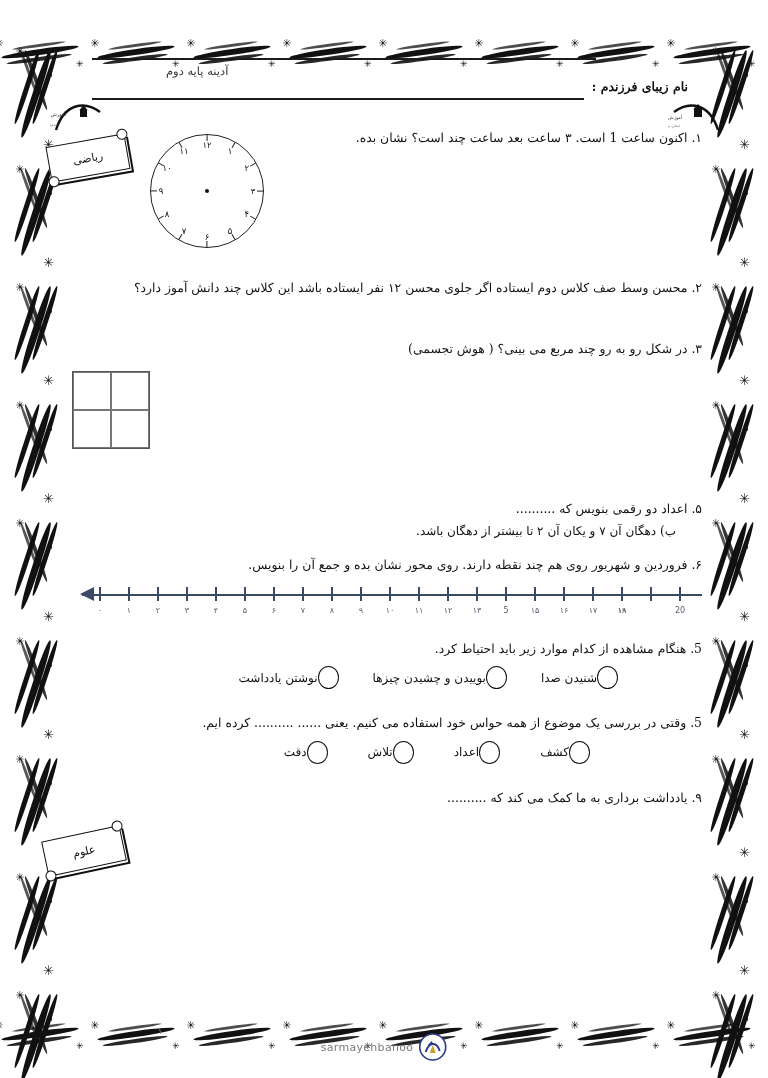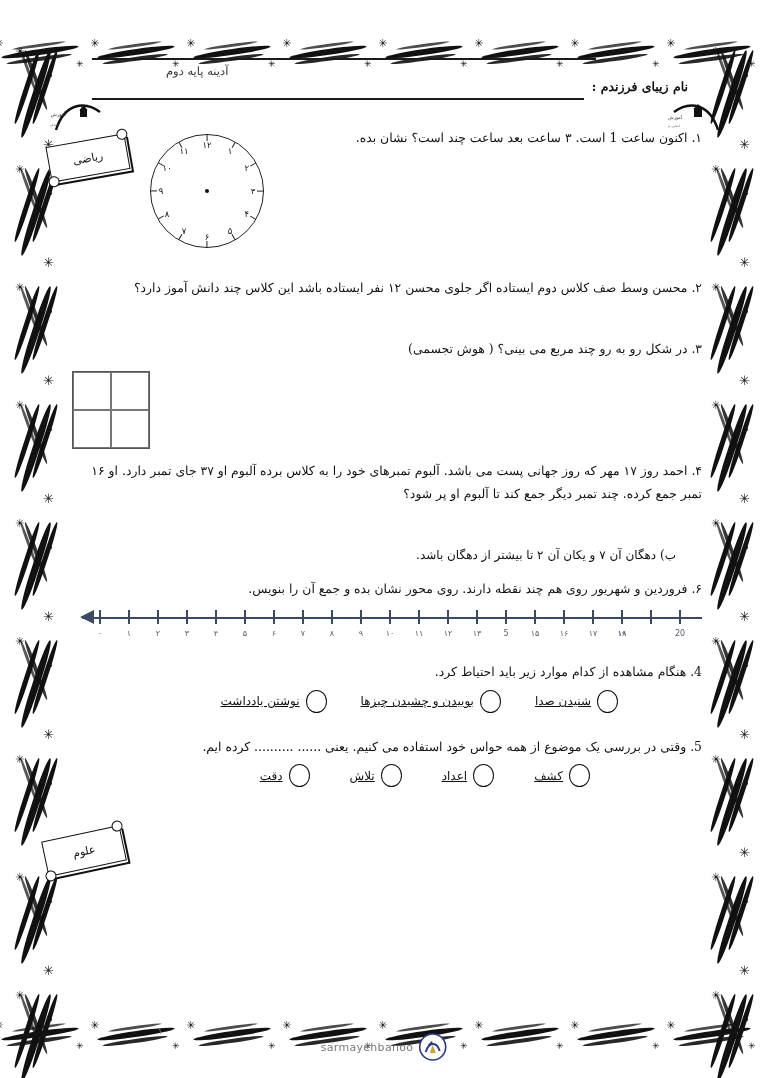--- a/index.html
+++ b/index.html
@@ -288,23 +288,21 @@
     display: flex;
     flex-direction: row;
     justify-content: flex-start;
     gap: 34px;
     margin-top: 6px;
     padding-right: 84px;
   }
   .opt {
     display: flex;
     align-items: center;
-    gap: 6px;
     font-size: 12px;
-    text-decoration: underline;
   }
   .opt .bubble {
     width: 19px;
     height: 21px;
     border: 1.5px solid #111;
     border-radius: 50%;
     background: #fff;
     flex: 0 0 auto;
   }
 
@@ -625,26 +623,24 @@
         <div class="grid2">
           <div></div>
           <div></div>
           <div></div>
           <div></div>
         </div>
       </div>
     </div>
     <div class="spacer-sm"></div>
 
+    <div class="spacer-lg"></div>
+
     <div class="row">
-      <div class="q">۴. احمد روز ۱۷ مهر که روز جهانی پست می باشد.  آلبوم تمبرهای خود را به کلاس برده آلبوم او ۳۷ جای تمبر دارد. او ۱۶ تمبر جمع کرده. چند تمبر دیگر جمع کند تا آلبوم او پر شود؟</div>
-    </div>
-    <div class="spacer-lg"></div>
-
-    <div class="row">
+      <div class="q">۵. اعداد دو رقمی بنویس که ..........</div>
       <div class="q-sub">ب) دهگان آن ۷ و یکان آن ۲ تا بیشتر از دهگان باشد.</div>
     </div>
     <div class="spacer-sm"></div>
 
     <div class="row">
       <div class="q">۶. فروردین و شهریور روی هم چند نقطه دارند. روی محور نشان بده و جمع  آن را بنویس.</div>
       <div class="numline" id="number-line">
         <div class="axis"></div>
         <div class="arrow"></div>
       <span class="tk" style="left: 18px;"></span>
@@ -687,21 +683,21 @@
           <span class="lbl" style="left: 540px;">۱۸</span>
           <span class="tk" style="left: 569px;"></span>
           <span class="lbl" style="left: 540px;">۱۹</span>
           <span class="tk" style="left: 598px;"></span>
           <span class="lbl" style="left: 598px;">20</span>
         </div>
     </div>
     <div class="spacer-sm"></div>
 
     <div class="row">
-      <div class="q">4. هنگام مشاهده از کدام موارد زیر باید احتیاط کرد.</div>
+      <div class="q">5. هنگام مشاهده از کدام موارد زیر باید احتیاط کرد.</div>
       <div class="options" id="q7-options">
           <div class="opt">
             <span class="bubble"></span>
             <span>شنیدن صدا</span>
           </div>
           <div class="opt">
             <span class="bubble"></span>
             <span>بوییدن و چشیدن چیزها</span>
           </div>
           <div class="opt">
@@ -728,20 +724,23 @@
             <span>تلاش</span>
           </div>
           <div class="opt">
             <span class="bubble"></span>
             <span>دقت</span>
           </div>
         </div>
     </div>
     <div class="spacer-md"></div>
 
+    <div class="row">
+      <div class="q">۹. یادداشت برداری به ما کمک می کند که ..........</div>
+    </div>
 
   </div>
 
   <div class="page-num">۱</div>
   <div class="footer-logo">
     <svg class="mark" viewBox="0 0 30 30" xmlns="http://www.w3.org/2000/svg">
       <circle cx="15" cy="15" r="13" fill="#fff" stroke="#2b3a8c" stroke-width="1.6"></circle>
       <path d="M8 20 C11 10, 19 9, 22 19" fill="none" stroke="#2b3a8c" stroke-width="2"></path>
       <path d="M12 21 l3 -8 l3 8 z" fill="#c9a227"></path>
       <path d="M10 13 l4 -4 l2 4 z" fill="#2b3a8c"></path>

